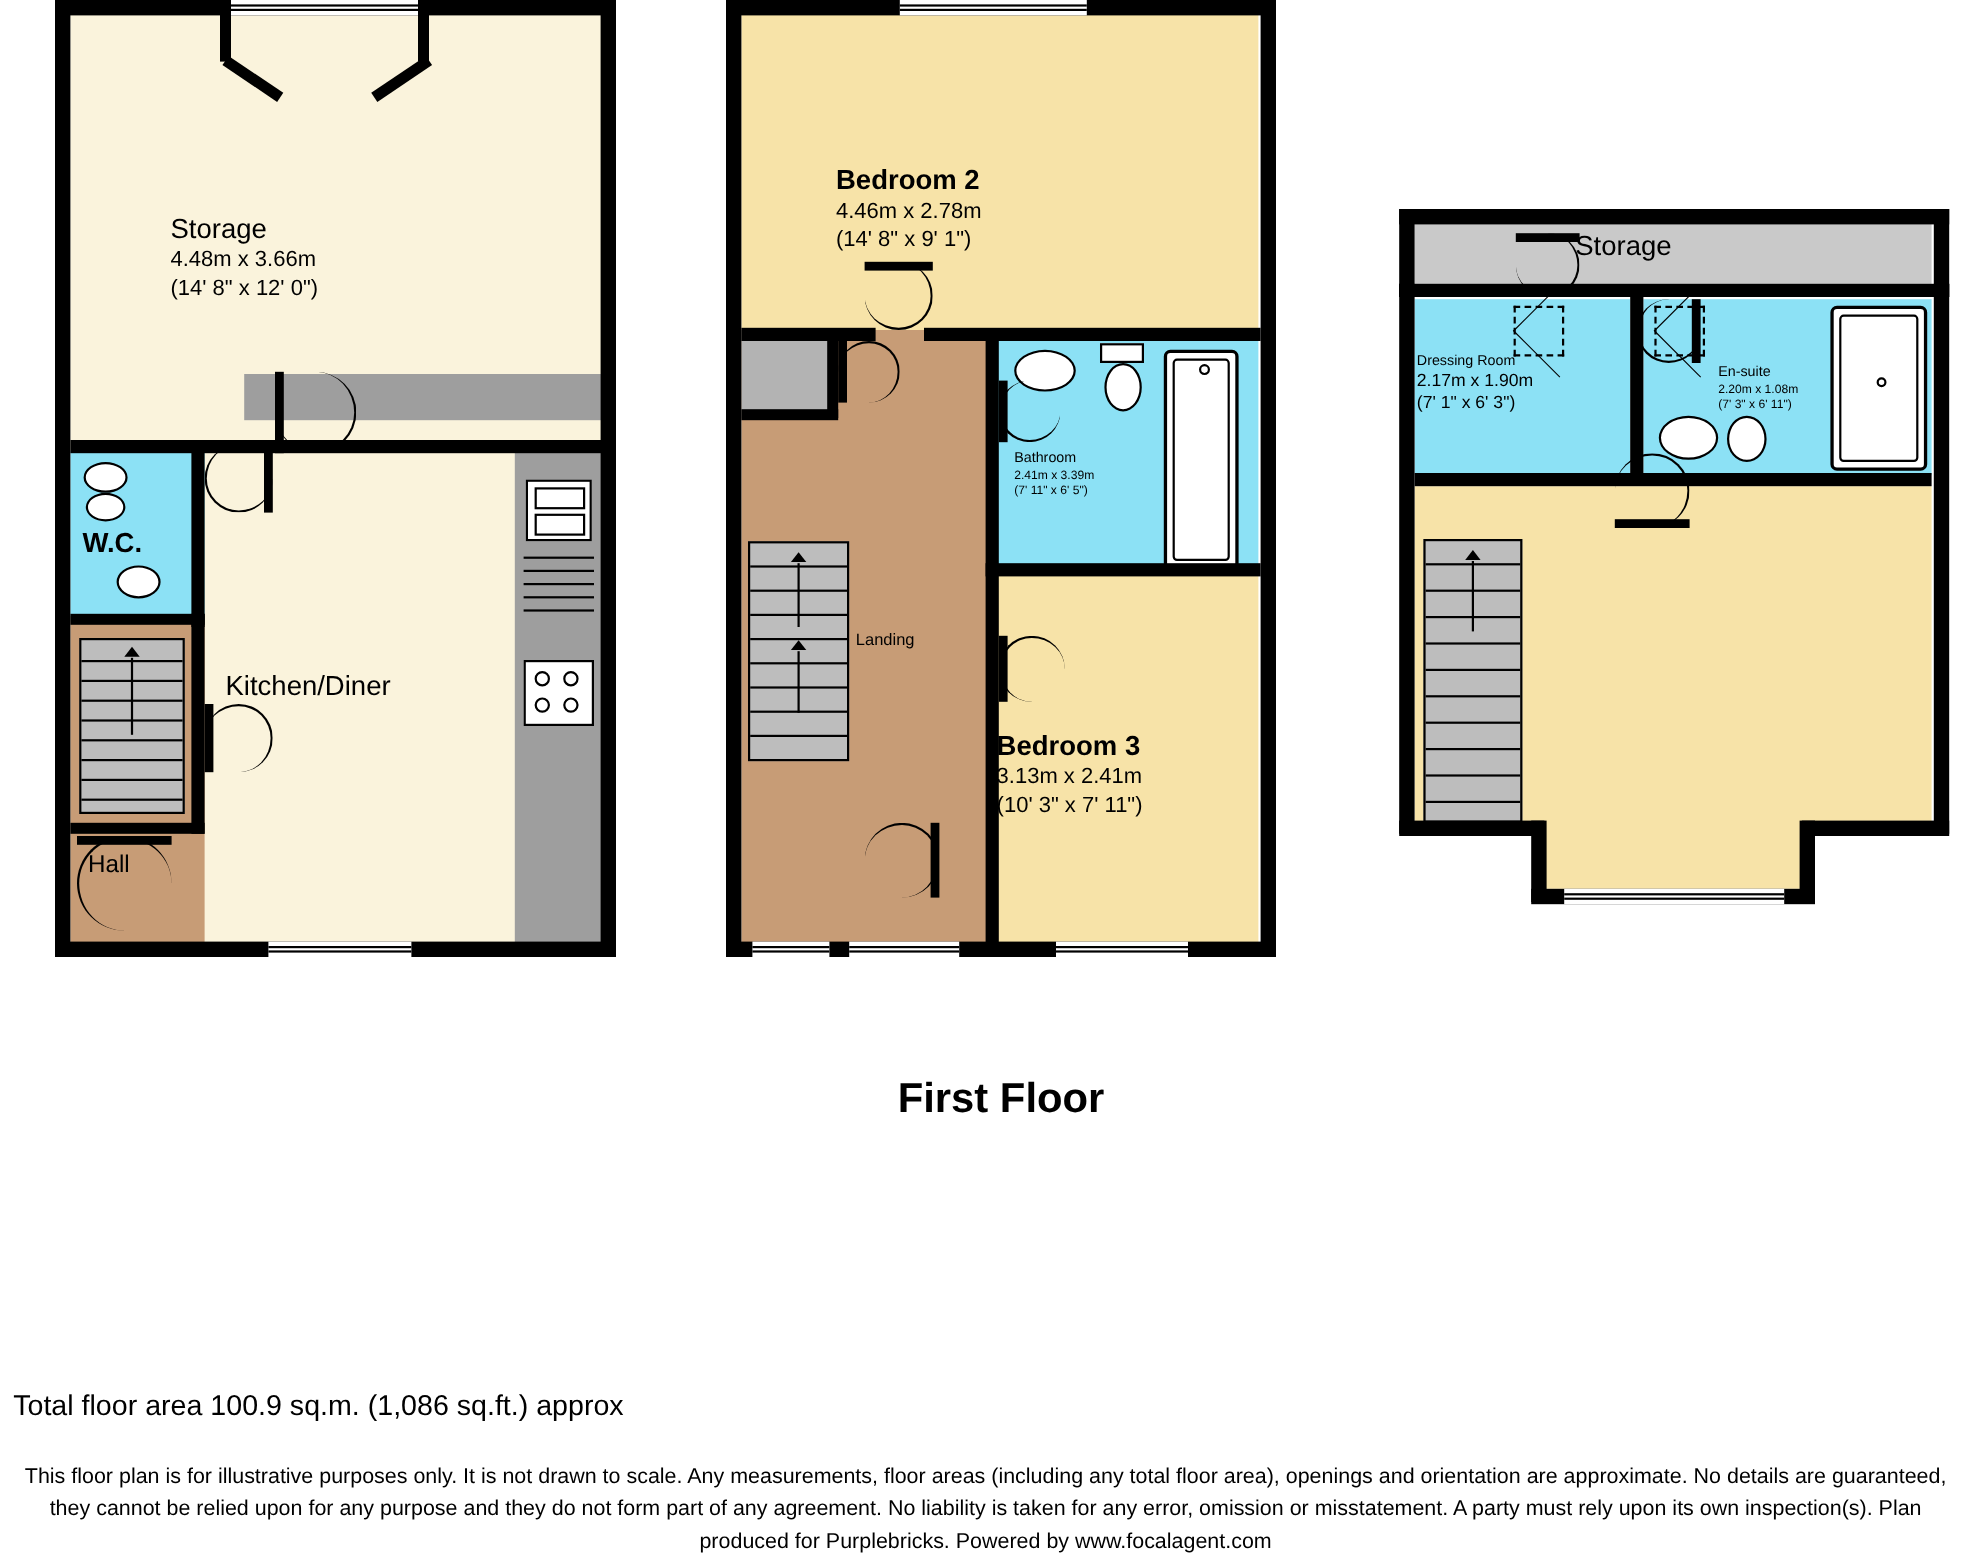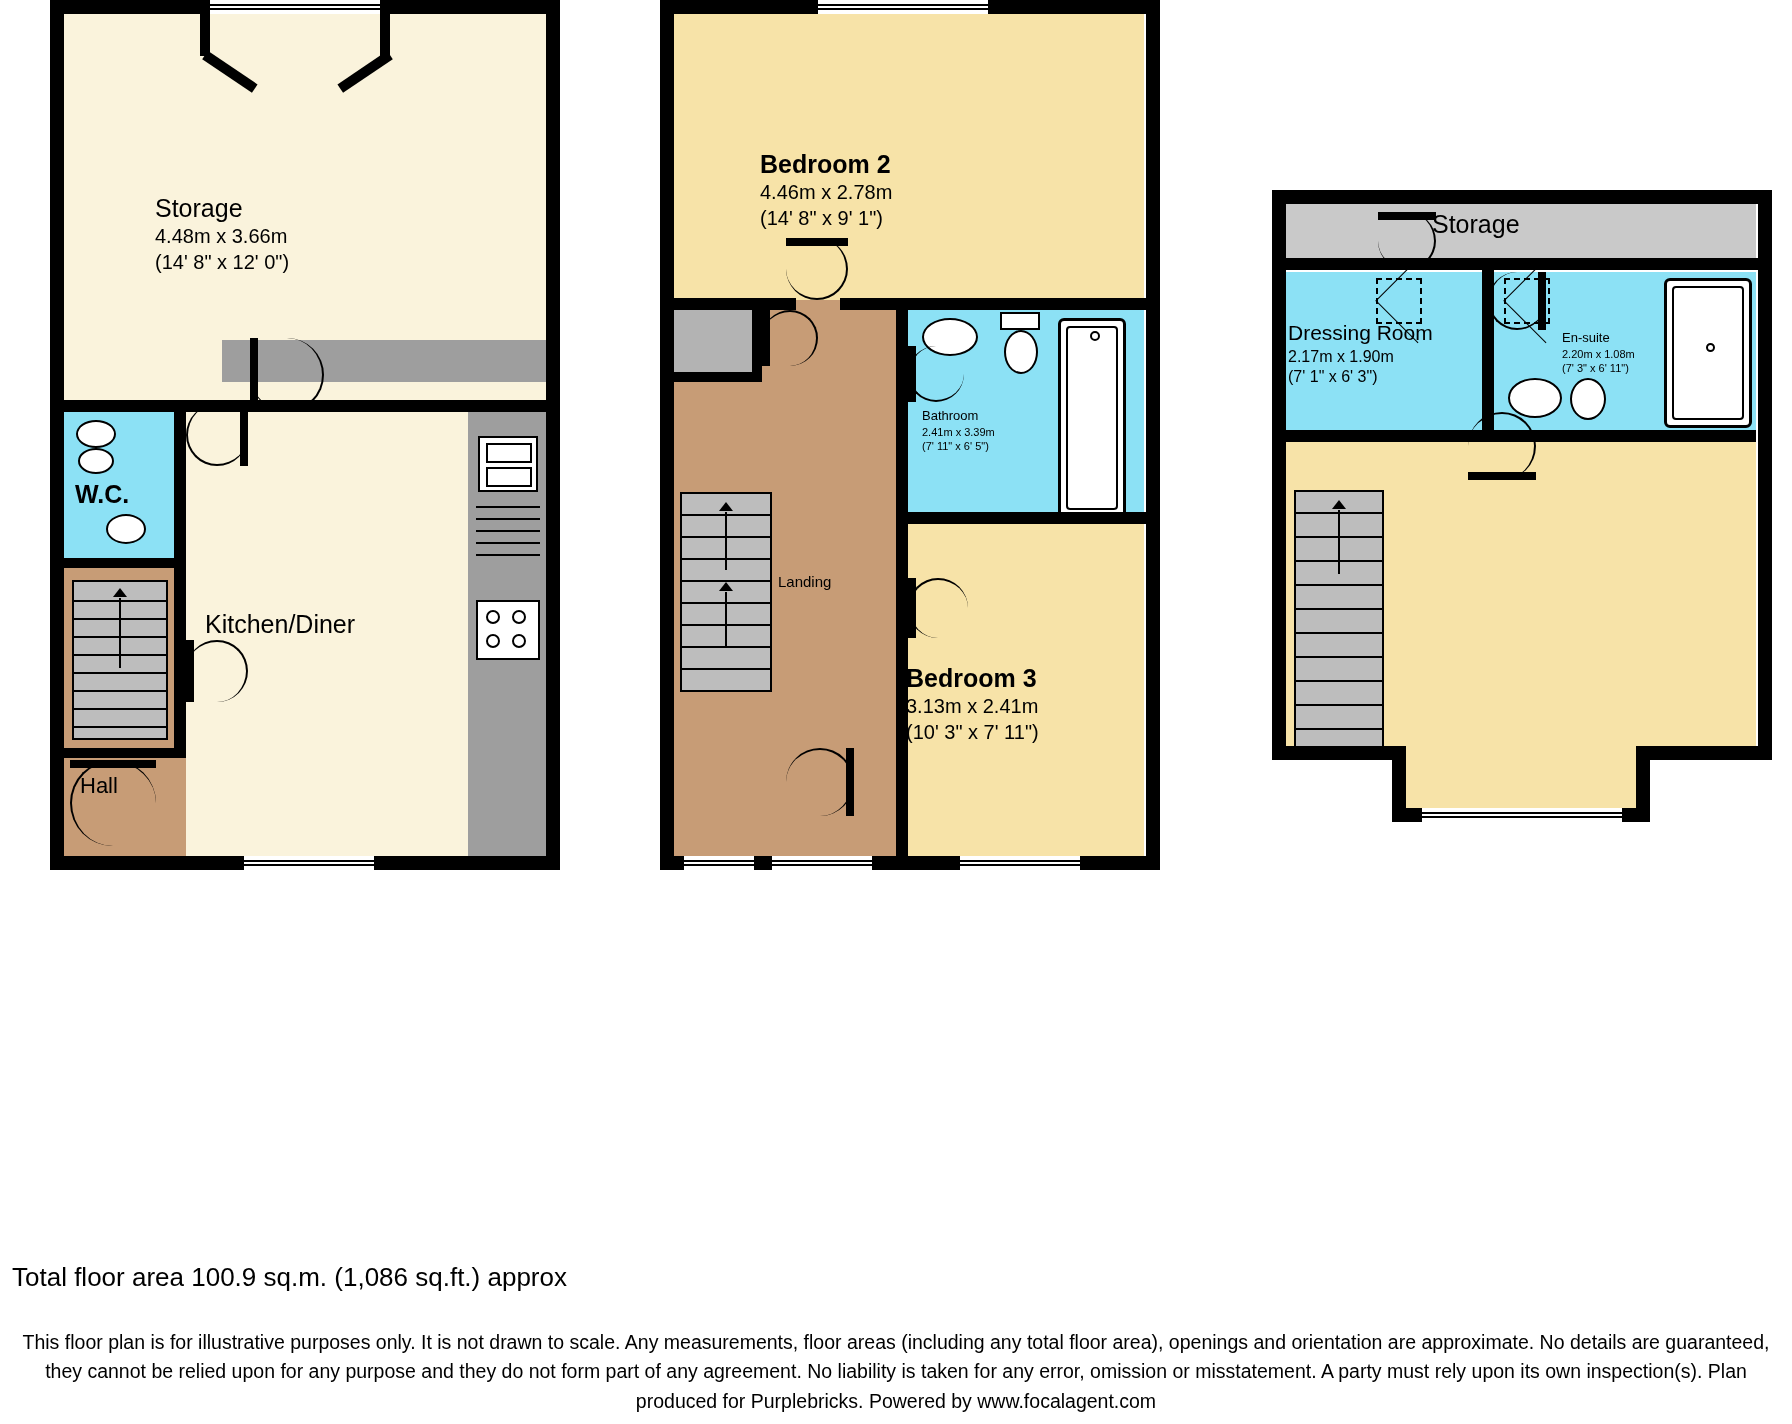--- a/index.html
+++ b/index.html
@@ -279,20 +279,21 @@
     <div class="label small" style="left:118px; top:572px; width:116px;">
       <div class="nm">Landing</div>
     </div>
     <div class="label bold" style="left:246px; top:662px; width:238px;">
       <div class="nm">Bedroom 3</div>
       <div class="dm">3.13m x 2.41m</div>
       <div class="dm">(10' 3" x 7' 11")</div>
     </div>
   </div>
 
+  <div class="floor-title" style="left:660px; top:978px; width:500px;">First Floor</div>
 
   <div class="plan" style="left:1272px; top:190px; width:500px; height:760px;">
 
     <div class="room lgrey" style="left:14px; top:10px; width:470px; height:62px;"></div>
 
     <div class="room cyan" style="left:14px; top:82px; width:196px; height:160px;"></div>
     <div class="room cyan" style="left:222px; top:82px; width:262px; height:160px;"></div>
 
     <div class="room yellow" style="left:14px; top:252px; width:470px; height:308px;"></div>
     <div class="room yellow" style="left:132px; top:556px; width:234px; height:62px;"></div>
@@ -349,21 +350,21 @@
     </div>
     <div class="door" style="left:196px; top:222px; width:68px; height:68px;">
       <div class="arc" style="border-width:2px 2px 0 0; border-color:#000 #000 transparent transparent;"></div>
       <div class="leaf" style="left:0; bottom:0; width:68px; height:8px;"></div>
     </div>
 
     <div class="label" style="left:160px; top:18px; width:180px;">
       <div class="nm">Storage</div>
     </div>
     <div class="label small" style="left:16px; top:130px; width:192px;">
-      <div class="nm" style="font-size:21px;">Dressing Room</div>
+      <div class="nm" style="font-size:13px;">Dressing Room</div>
       <div class="dm" style="font-size:16px;">2.17m x 1.90m</div>
       <div class="dm" style="font-size:16px;">(7' 1" x 6' 3")</div>
     </div>
     <div class="label tiny" style="left:290px; top:140px; width:120px;">
       <div class="nm">En-suite</div>
       <div class="dm">2.20m x 1.08m</div>
       <div class="dm">(7' 3" x 6' 11")</div>
     </div>
   </div>
 

